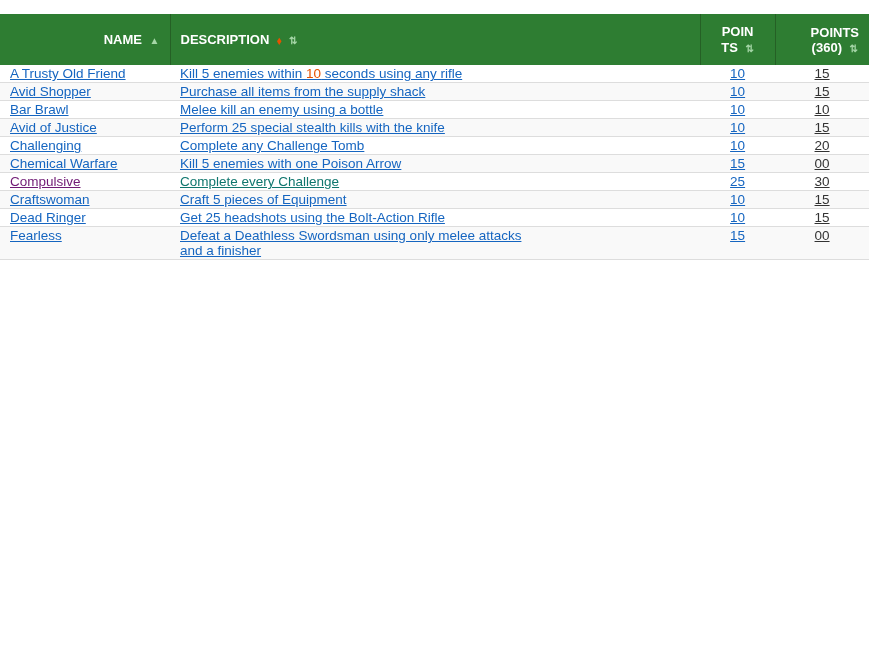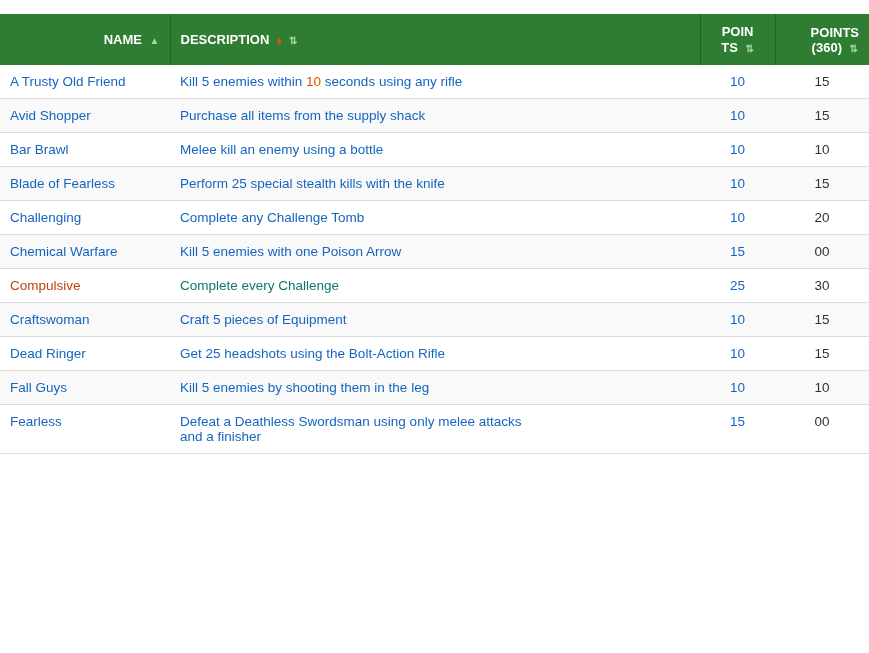--- a/index.html
+++ b/index.html
@@ -50,22 +50,23 @@
       text-align: center;
       width: 85px;
     }
     tbody tr {
       border-bottom: 1px solid #ddd;
     }
     tbody tr:nth-child(even) {
       background: #f9f9f9;
     }
     tbody td {
-      padding: 9px 10px;
+      padding: 1px 10px;
       vertical-align: top;
+      text-decoration: underline;
     }
     td.name-cell {
       color: #1565c0;
       font-size: 13.5px;
       width: 170px;
       white-space: nowrap;
     }
     td.desc-cell {
       color: #1565c0;
       font-size: 13.5px;
@@ -131,61 +132,55 @@
         <td class="points-cell">10</td>
         <td class="points360-cell">15</td>
       </tr>
       <tr>
         <td class="name-cell">Bar Brawl</td>
         <td class="desc-cell">Melee kill an enemy using a bottle</td>
         <td class="points-cell">10</td>
         <td class="points360-cell">10</td>
       </tr>
       <tr>
-        <td class="name-cell">Blade of Fearless</td>
+        <td class="name-cell">Avid of Justice</td>
         <td class="desc-cell">Perform 25 special stealth kills with the knife</td>
         <td class="points-cell">10</td>
         <td class="points360-cell">15</td>
       </tr>
       <tr>
         <td class="name-cell">Challenging</td>
         <td class="desc-cell">Complete any Challenge Tomb</td>
         <td class="points-cell">10</td>
         <td class="points360-cell">20</td>
       </tr>
       <tr>
         <td class="name-cell">Chemical Warfare</td>
         <td class="desc-cell">Kill 5 enemies with one Poison Arrow</td>
         <td class="points-cell">15</td>
         <td class="points360-cell">00</td>
       </tr>
       <tr>
-        <td class="name-cell" style="color: #c2410c;">Compulsive</td>
+        <td class="name-cell" style="color: #701a75;">Compulsive</td>
         <td class="desc-cell" style="color: #0f766e;">Complete every Challenge</td>
         <td class="points-cell">25</td>
         <td class="points360-cell">30</td>
       </tr>
       <tr>
         <td class="name-cell">Craftswoman</td>
         <td class="desc-cell">Craft 5 pieces of Equipment</td>
         <td class="points-cell">10</td>
         <td class="points360-cell">15</td>
       </tr>
       <tr>
         <td class="name-cell">Dead Ringer</td>
         <td class="desc-cell">Get 25 headshots using the Bolt-Action Rifle</td>
         <td class="points-cell">10</td>
         <td class="points360-cell">15</td>
       </tr>
       <tr>
-        <td class="name-cell">Fall Guys</td>
-        <td class="desc-cell">Kill 5 enemies by shooting them in the leg</td>
-        <td class="points-cell">10</td>
-        <td class="points360-cell">10</td>
-      </tr>
-      <tr>
         <td class="name-cell">Fearless</td>
         <td class="desc-cell">Defeat a Deathless Swordsman using only melee attacks<br>and a finisher</td>
         <td class="points-cell">15</td>
         <td class="points360-cell">00</td>
       </tr>
     </tbody>
 </table>
 
 </body></html>

